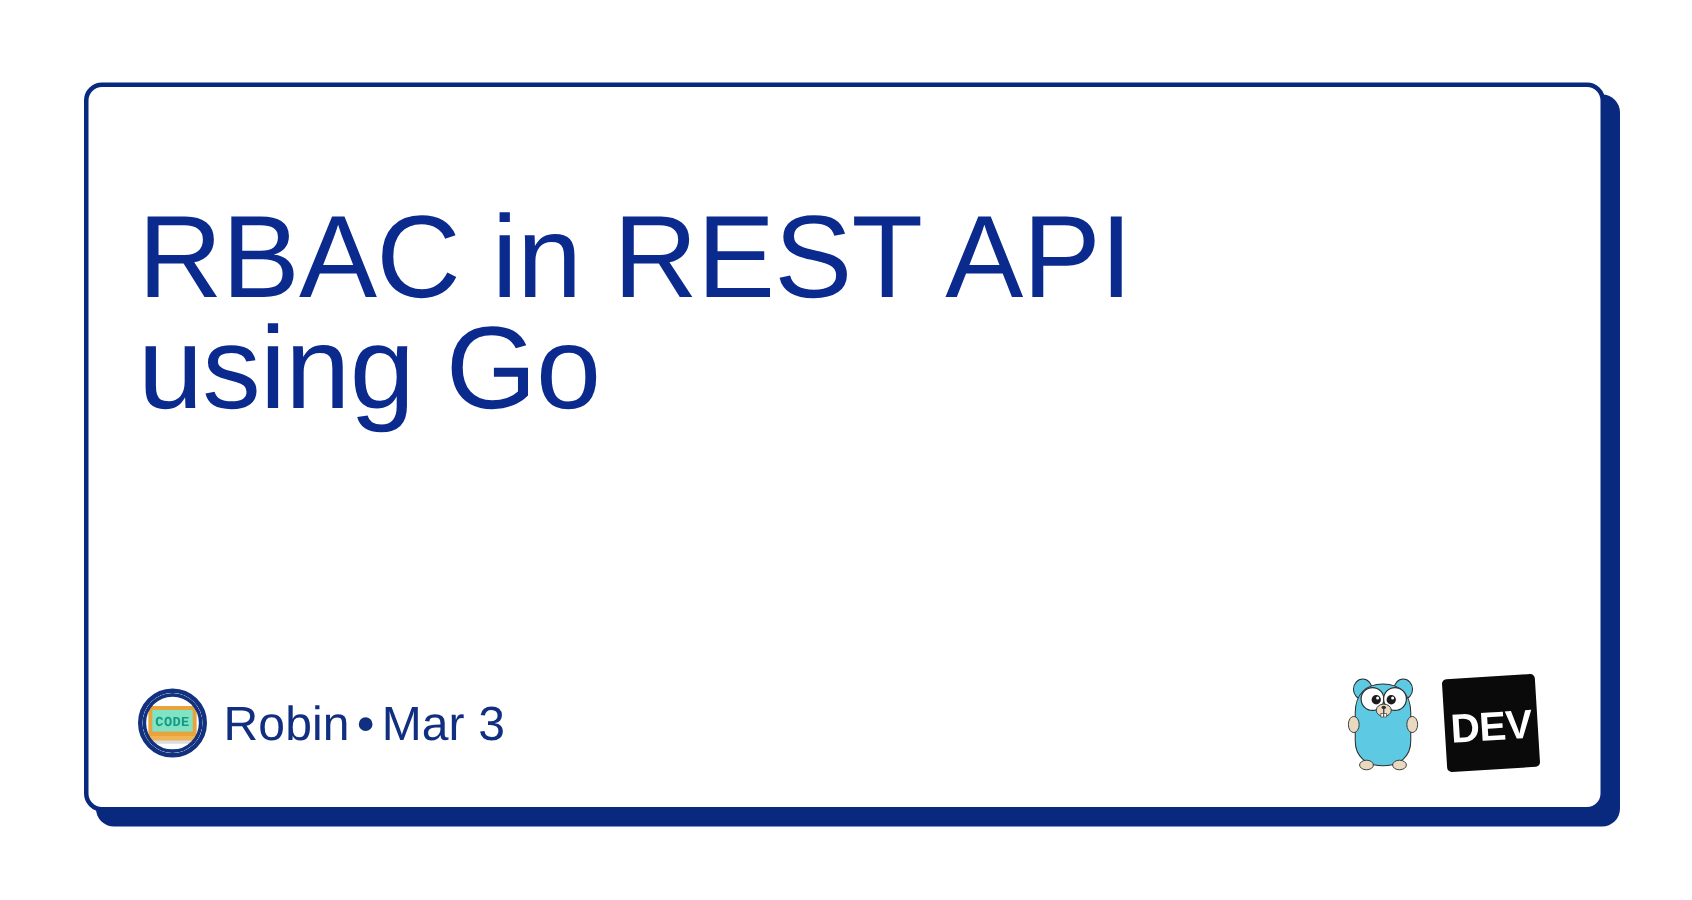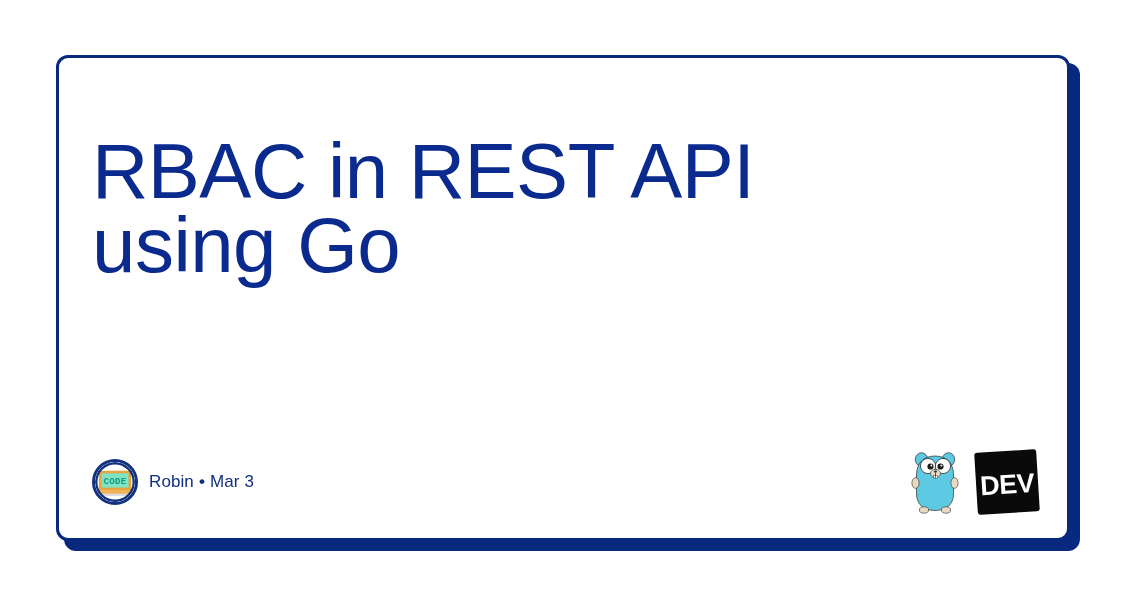--- a/index.html
+++ b/index.html
@@ -62,21 +62,21 @@
     font-weight: 400;
     letter-spacing: -0.5px;
     color: #0b2a8e;
     white-space: pre-line;
   }
 
   
   .footer {
     position: absolute;
     left: 33px;
-    right: 28px;
+    right: 41px;
     bottom: 20px;
     height: 72px;
     display: flex;
     align-items: center;
     justify-content: space-between;
   }
 
   .author-block {
     display: flex;
     align-items: center;
@@ -91,21 +91,21 @@
     border: 3px solid #12317f;
     background: #ffffff;
     box-sizing: border-box;
     overflow: hidden;
     flex: 0 0 auto;
     display: block;
   }
 
   .byline {
     font-family: "Liberation Sans", sans-serif;
-    font-size: 17px;
+    font-size: 32px;
     font-weight: 400;
     color: #112f80;
     letter-spacing: 0.1px;
     white-space: nowrap;
   }
   .byline .sep {
     padding: 0 5px;
     font-weight: 700;
   }
 

